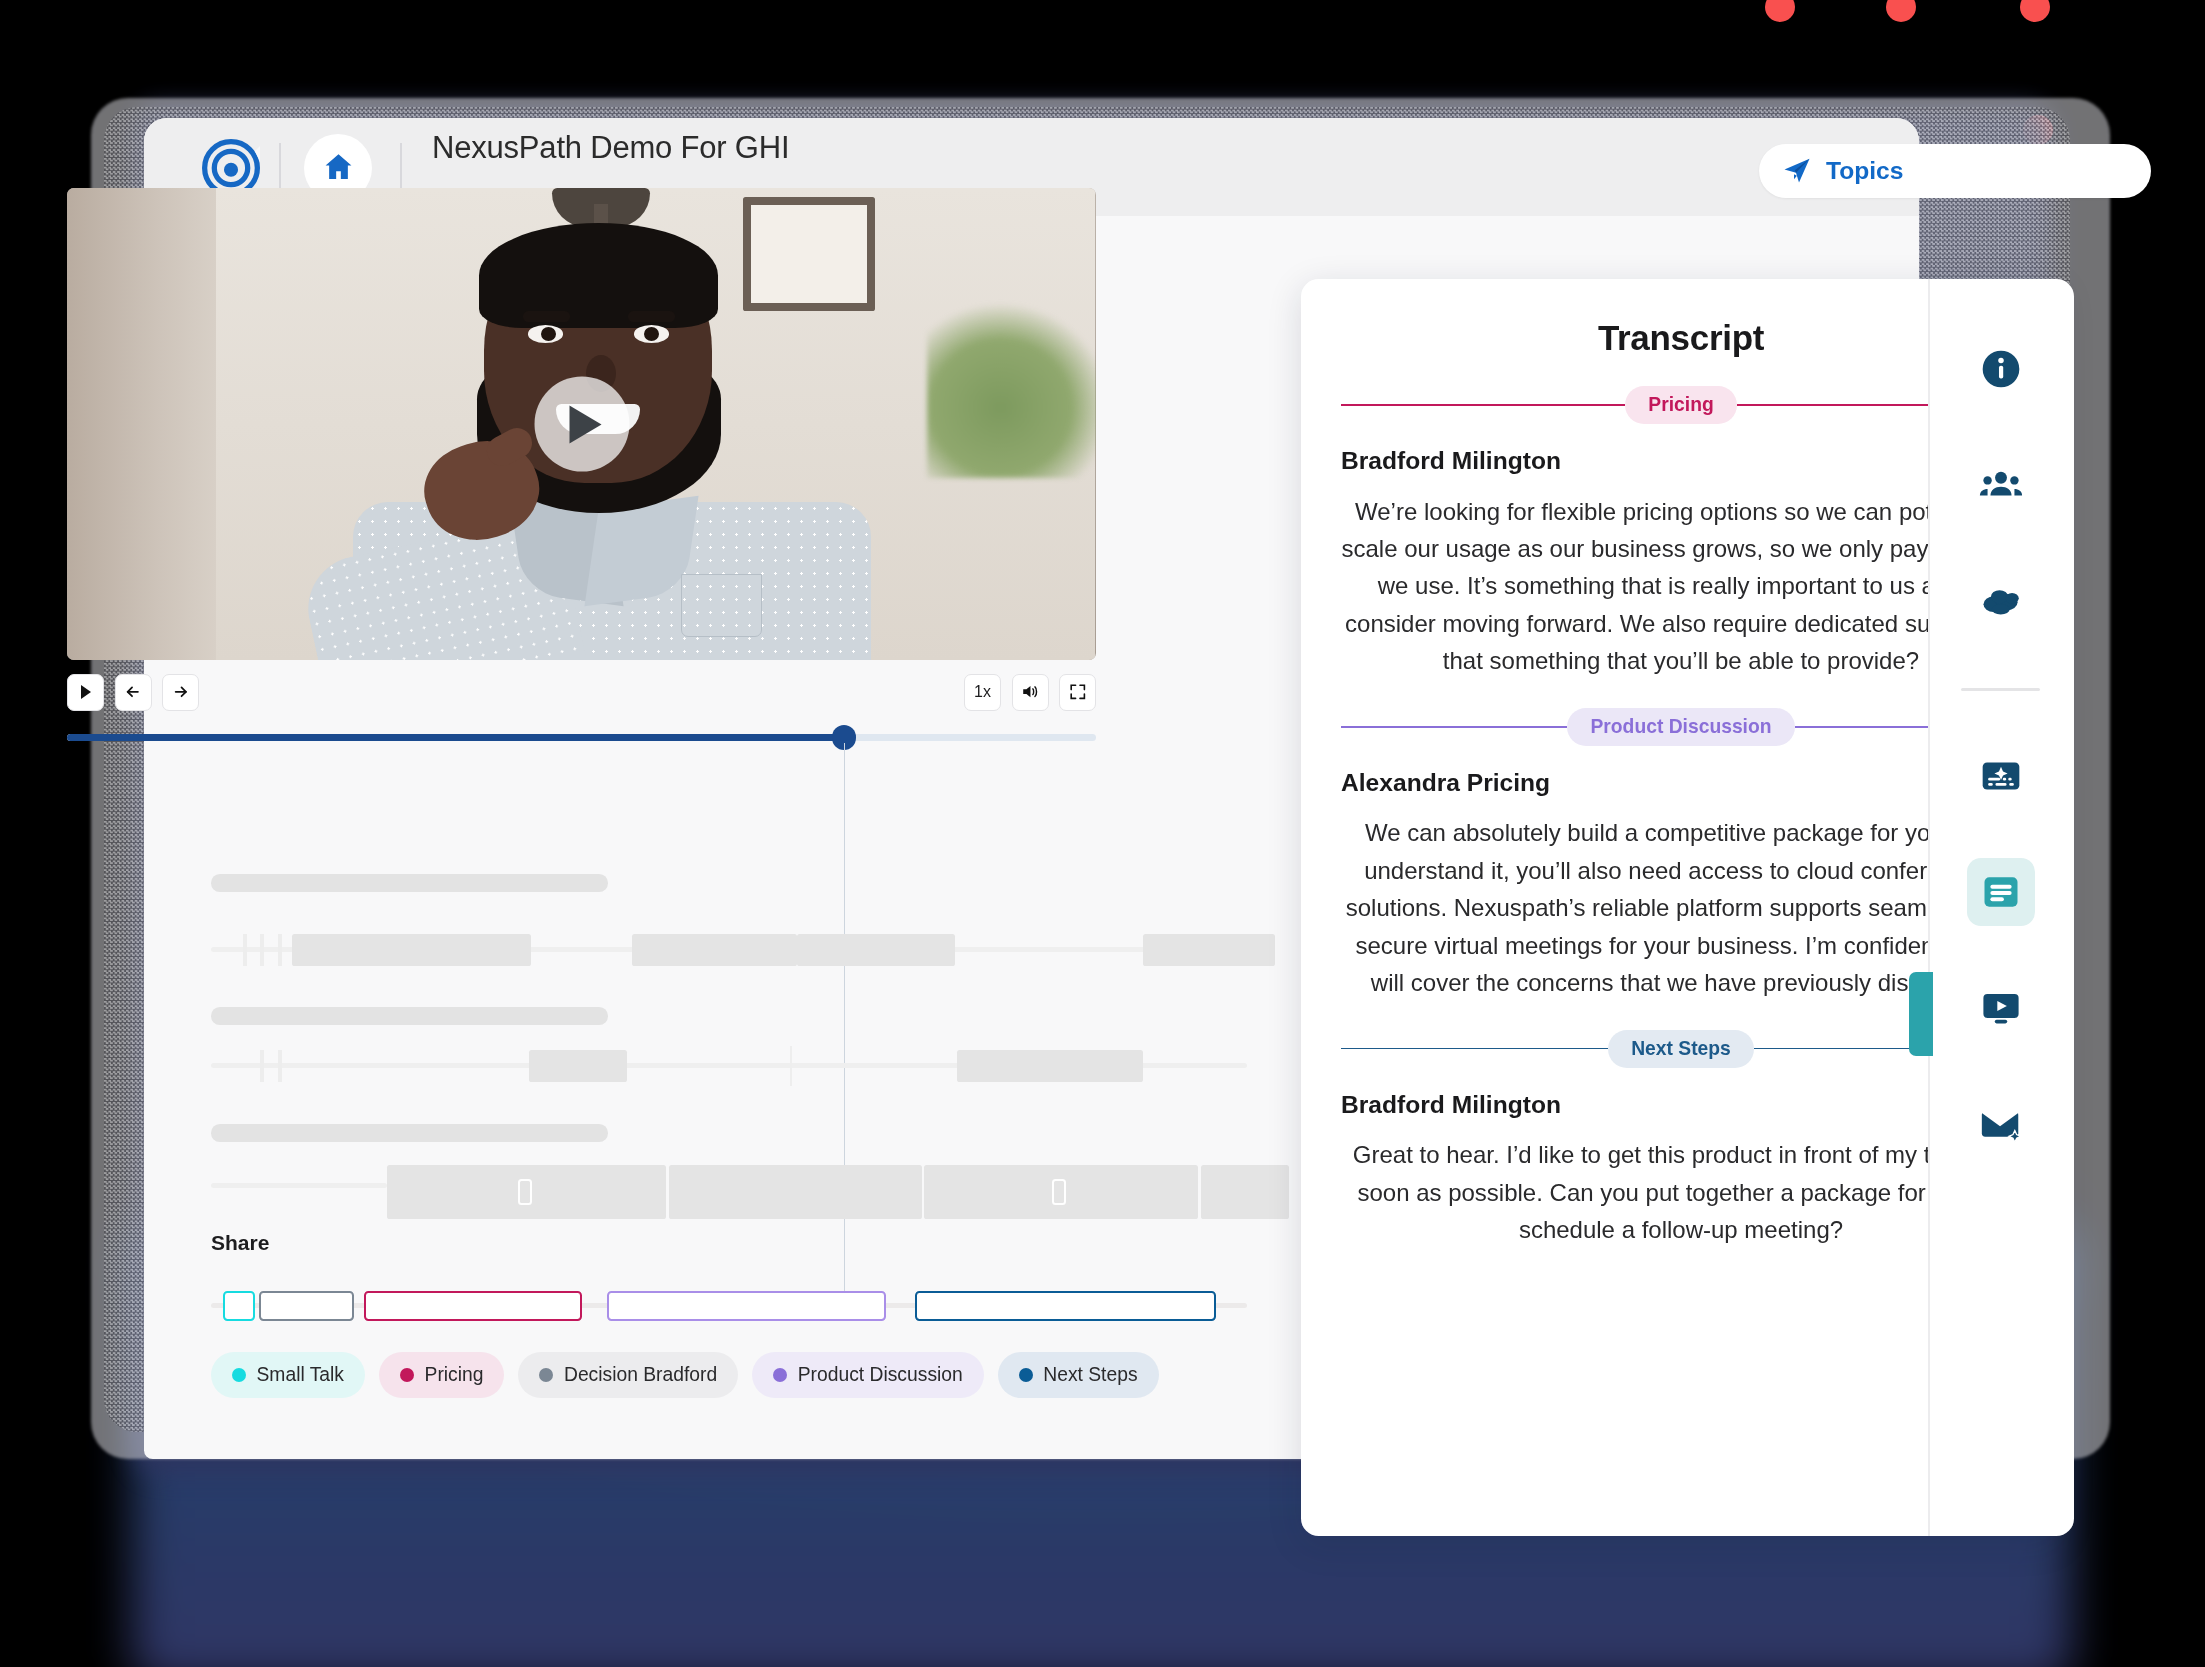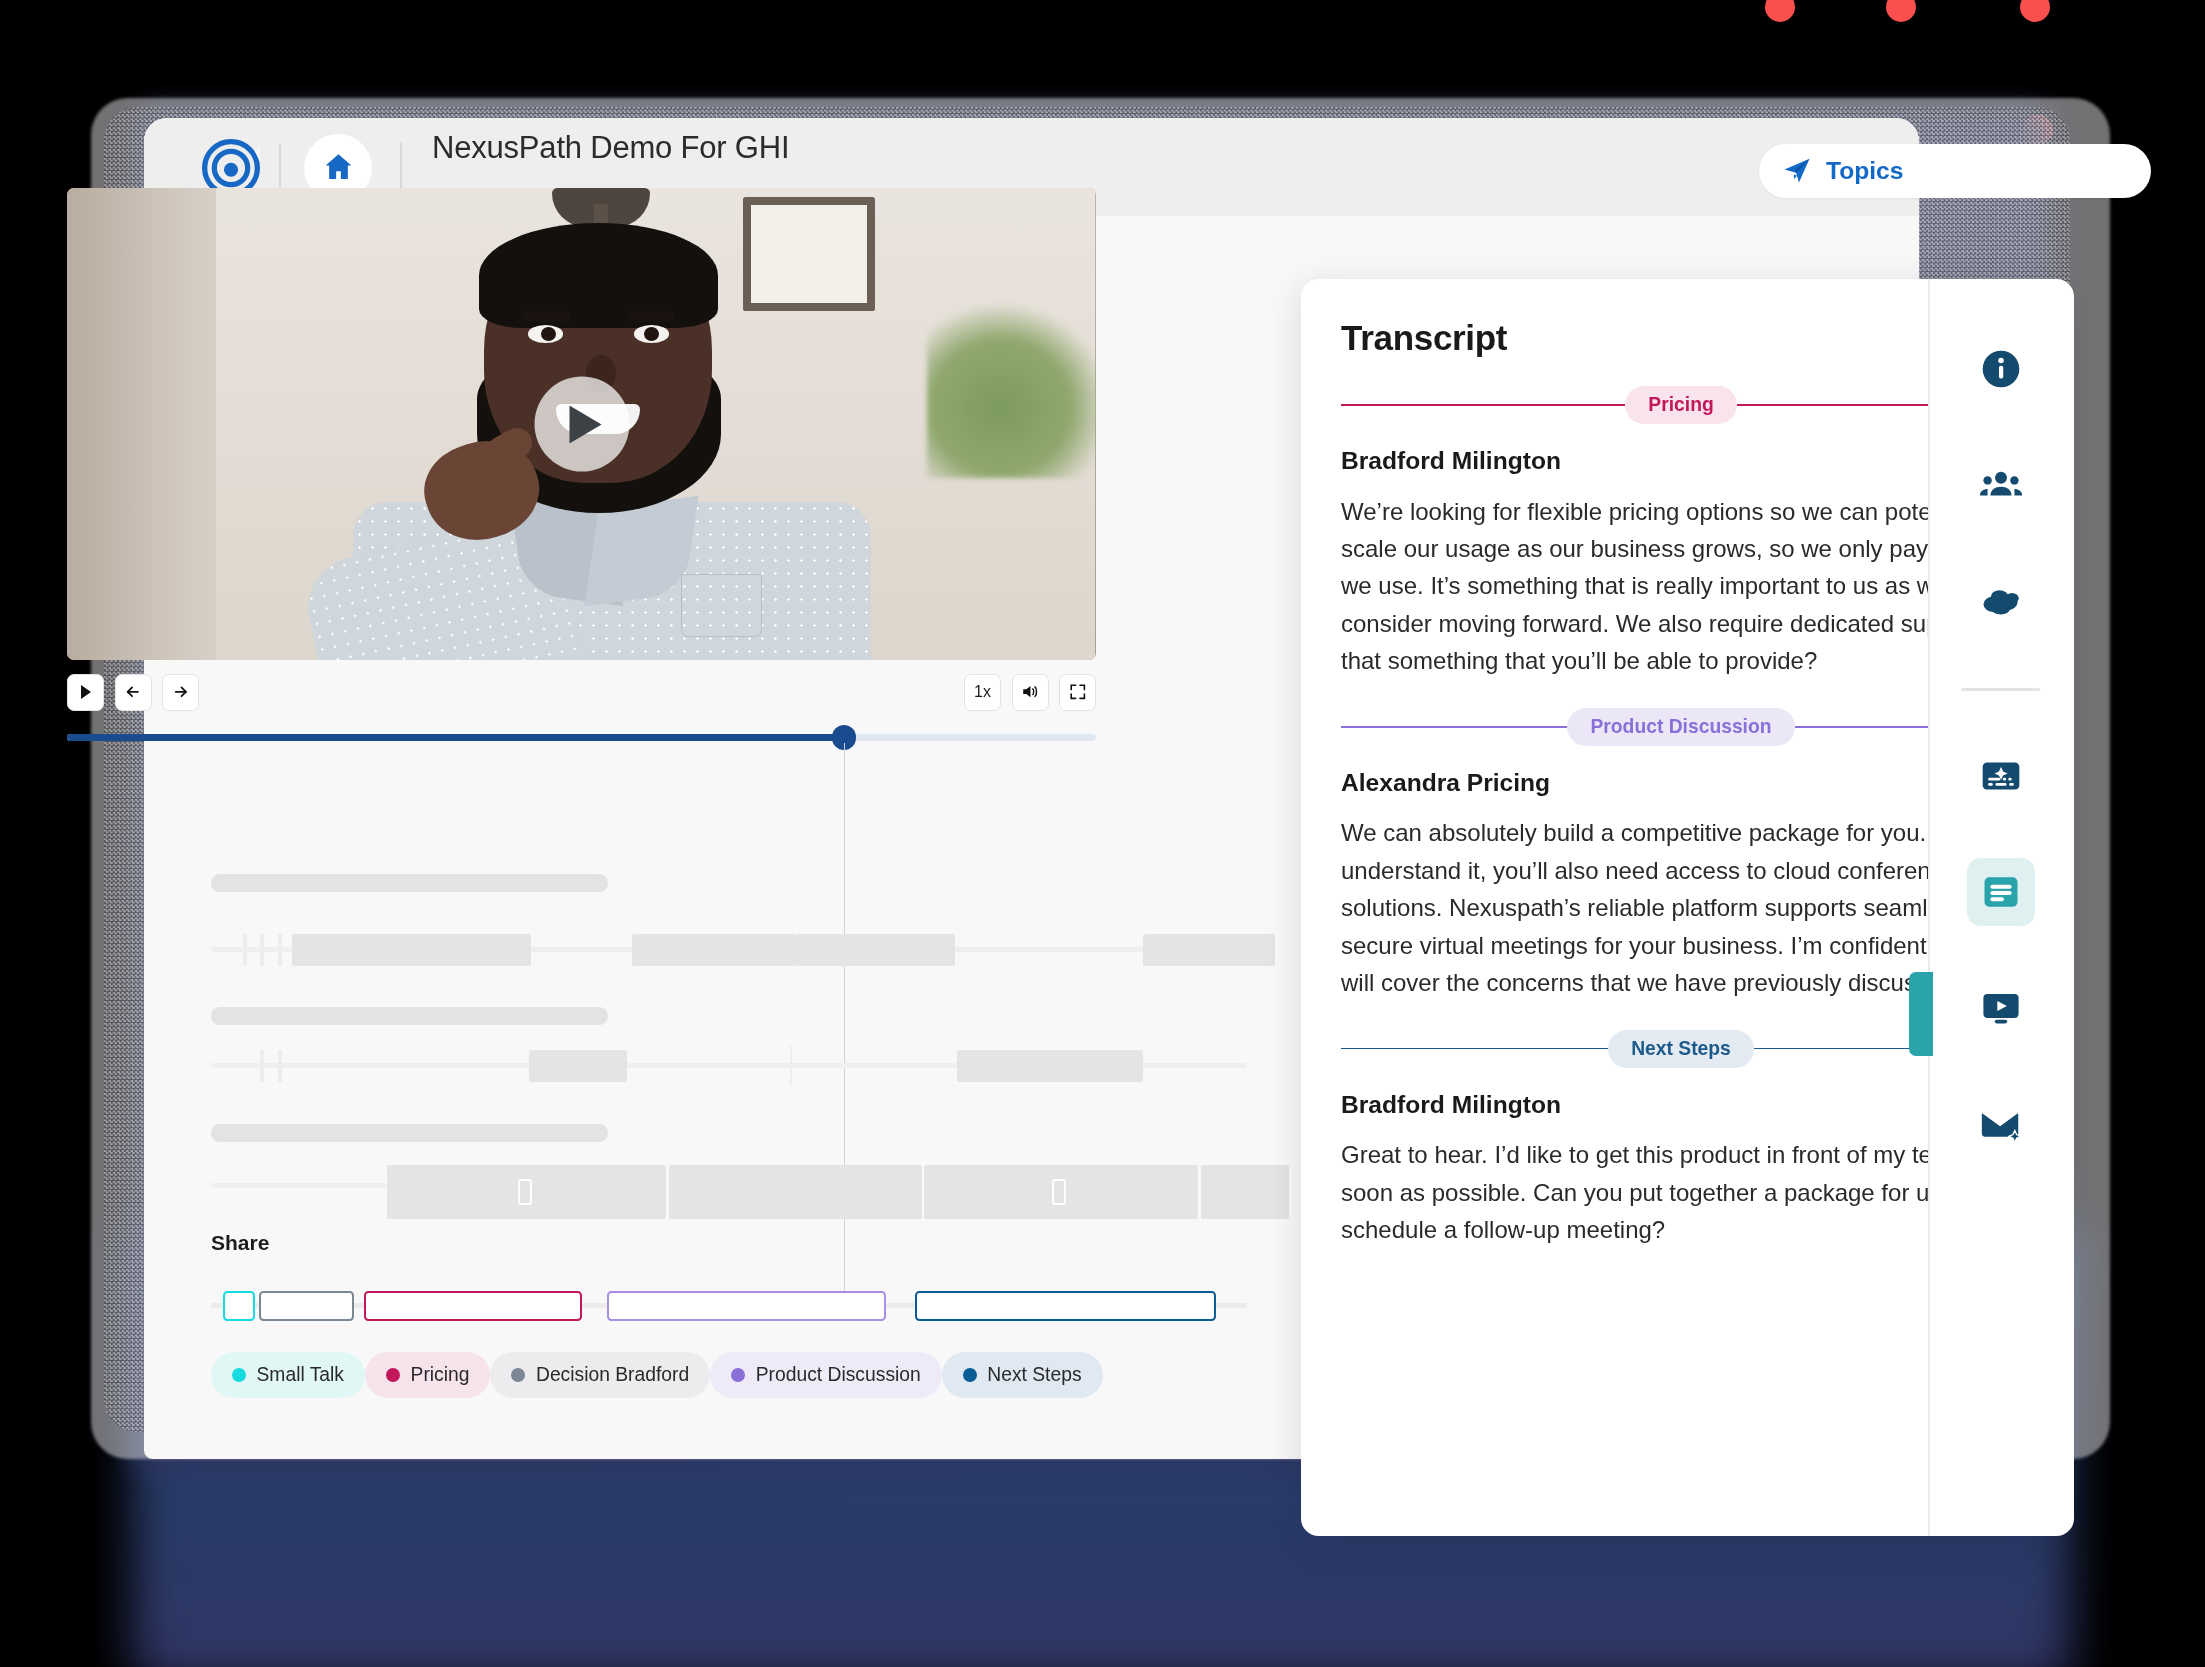--- a/index.html
+++ b/index.html
@@ -199,37 +199,37 @@
   .sk-line-v{ position:absolute; width:1.8px; height:40px; background:#eeeeee;}
   .sk-big { position:absolute; height:54px; border-radius:2.6px; background:#e4e4e4;}
   .sk-phone {
     position:absolute; width:14px; height:26px; border:2.6px solid #fff; border-radius:3.5px;
   }
 
   
   .topics-label { position:absolute; left:67px; top:1127px; font-size:21px; font-weight:700; color:#1d1d1f;}
   .topics-bar { position:absolute; left:67px; top:1287px; width:1029px; height:5.3px; background:#eceaea; border-radius:2.6px;}
   .topic-seg { position:absolute; height:30px; border-radius:4.4px; border:2.6px solid #000; background:#fff;}
-  .legend { position:absolute; left:67px; top:1352px; display:flex; }
+  .legend { position:absolute; left:67px; top:1352px; display:flex; gap:14px;}
   .leg {
     height:46px; border-radius:23px; display:flex; align-items:center;
     gap:10.5px; padding: 0 21px; font-size:19.3px; color:#2a2a2c; cursor:pointer;
     white-space:nowrap;
   }
   .leg .bullet { width:14px; height:14px; border-radius:50%; flex:none;}
 
   
   .tpanel {
     position:absolute; left: 1301px; top: 279px;
     width: 760px; height: 1257px;
     background:#fff; border-radius: 17.6px;
     box-shadow: 0 8.8px 35px rgba(20,30,60,.14);
     overflow:hidden;
   }
-  .tp-inner { padding: 39px 40px 0 40px; }
+  .tp-inner { padding: 39px 40px 0 40px; text-align: center; }
   .tp-title { font-size: 35px; font-weight:700; color:#1a1a1c; letter-spacing:-0.3px;}
   .divider-chip { display:flex; align-items:center; margin: 28px 0 23px; }
   .divider-chip .ln { flex:1; height:1.8px; }
   .divider-chip .chip {
     padding: 8px 23px; border-radius: 19.3px; font-size: 19.3px; font-weight:600;
     white-space:nowrap;
   }
   .speaker-row { display:flex; justify-content:space-between; align-items:baseline; margin-bottom:17.6px;}
   .speaker-name { font-size: 24.6px; font-weight:700; color:#1a1a1c;}
   .speaker-time { font-size: 24.6px; color:#1a1a1c;}

